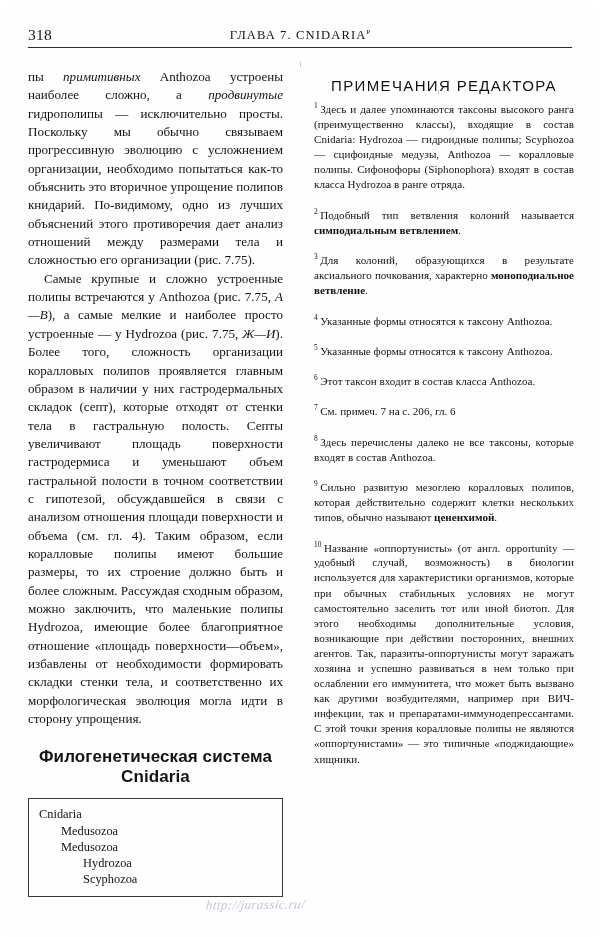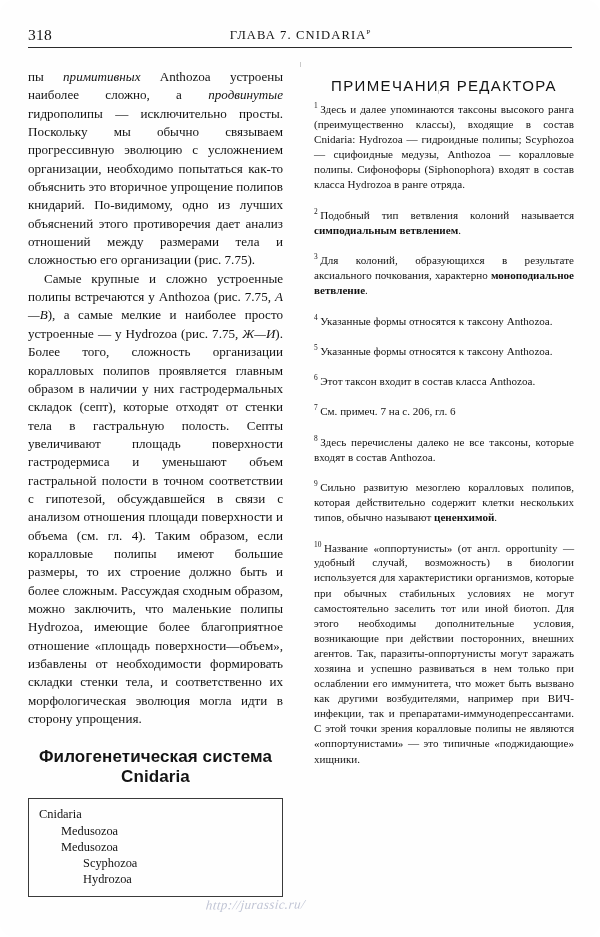--- a/index.html
+++ b/index.html
@@ -196,22 +196,22 @@
           <div class="body-par indent"><span>Самые крупные и сложно устроенные полипы встречаются у Anthozoa (рис. 7.75, </span><i>А—В</i><span>), а самые мелкие и наиболее просто устроенные — у Hydrozoa (рис. 7.75, </span><i>Ж—И</i><span>). Более того, сложность организации коралловых полипов проявляется главным образом в наличии у них гастродермальных складок (септ), которые отходят от стенки тела в гастральную полость. Септы увеличивают площадь поверхности гастродермиса и уменьшают объем гастральной полости в точном соответствии с гипотезой, обсуждавшейся в связи с анализом отношения площади поверхности и объема (см. гл. 4). Таким образом, если коралловые полипы имеют большие размеры, то их строение должно быть и более сложным. Рассуждая сходным образом, можно заключить, что маленькие полипы Hydrozoa, имеющие более благоприятное отношение «площадь поверхности—объем», избавлены от необходимости формировать складки стенки тела, и соответственно их морфологическая эволюция могла идти в сторону упрощения.</span></div>
         </div>
 
       <div class="section-heading">Филогенетическая система Cnidaria</div>
 
       <div class="taxo-box">
         <div id="taxo-lines">
             <div class="taxo-line lvl0">Cnidaria</div>
             <div class="taxo-line lvl1">Medusozoa</div>
             <div class="taxo-line lvl1">Medusozoa</div>
+            <div class="taxo-line lvl2">Hydrozoa</div>
             <div class="taxo-line lvl2">Scyphozoa</div>
-            <div class="taxo-line lvl2">Hydrozoa</div>
           </div>
       </div>
     </div>
 
     <div class="col-right">
       <div class="notes-title">ПРИМЕЧАНИЯ РЕДАКТОРА</div>
       <div id="notes-list">
           <div class="note"><sup>1</sup><span>Здесь и далее упоминаются таксоны высокого ранга (преимущественно классы), входящие в состав Cnidaria: Hydrozoa — гидроидные полипы; Scyphozoa — сцифоидные медузы, Anthozoa — коралловые полипы. Сифонофоры (Siphonophora) входят в состав класса Hydrozoa в ранге отряда.</span></div>
           <div class="note"><sup>2</sup><span>Подобный тип ветвления колоний называется </span><b>симподиальным ветвлением</b><span>.</span></div>
           <div class="note"><sup>3</sup><span>Для колоний, образующихся в результате аксиального почкования, характерно </span><b>моноподиальное ветвление</b><span>.</span></div>

